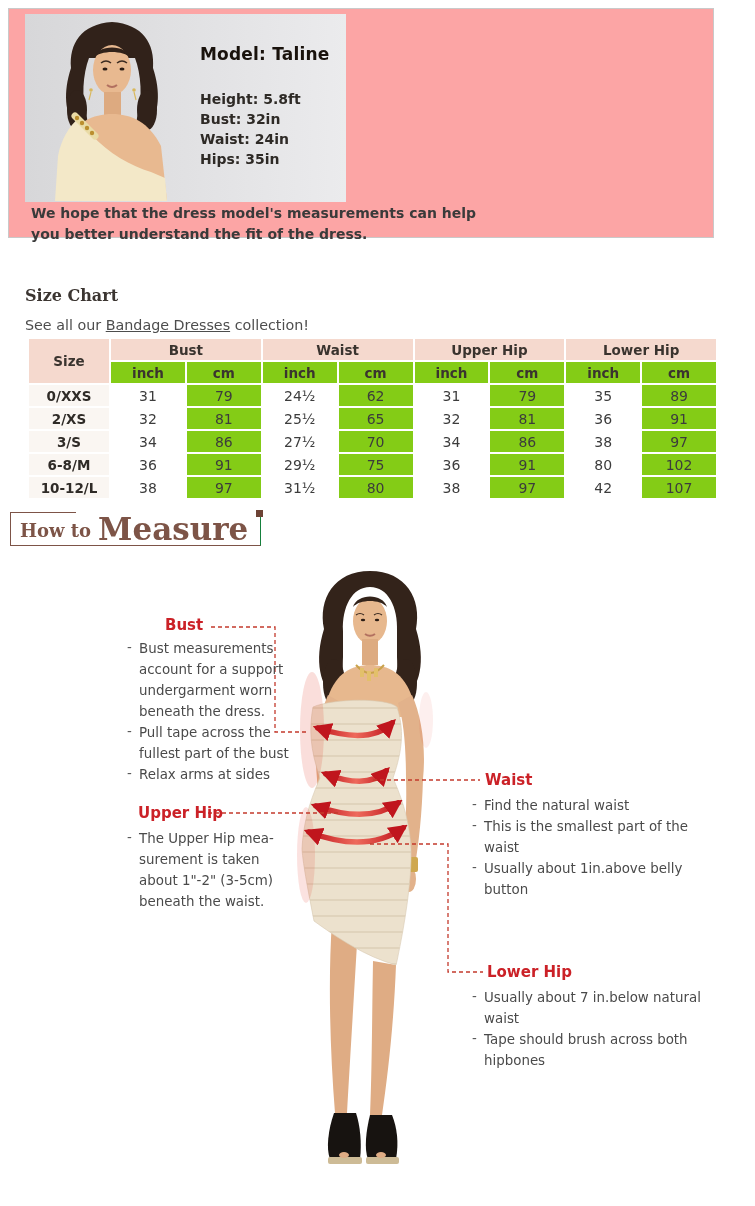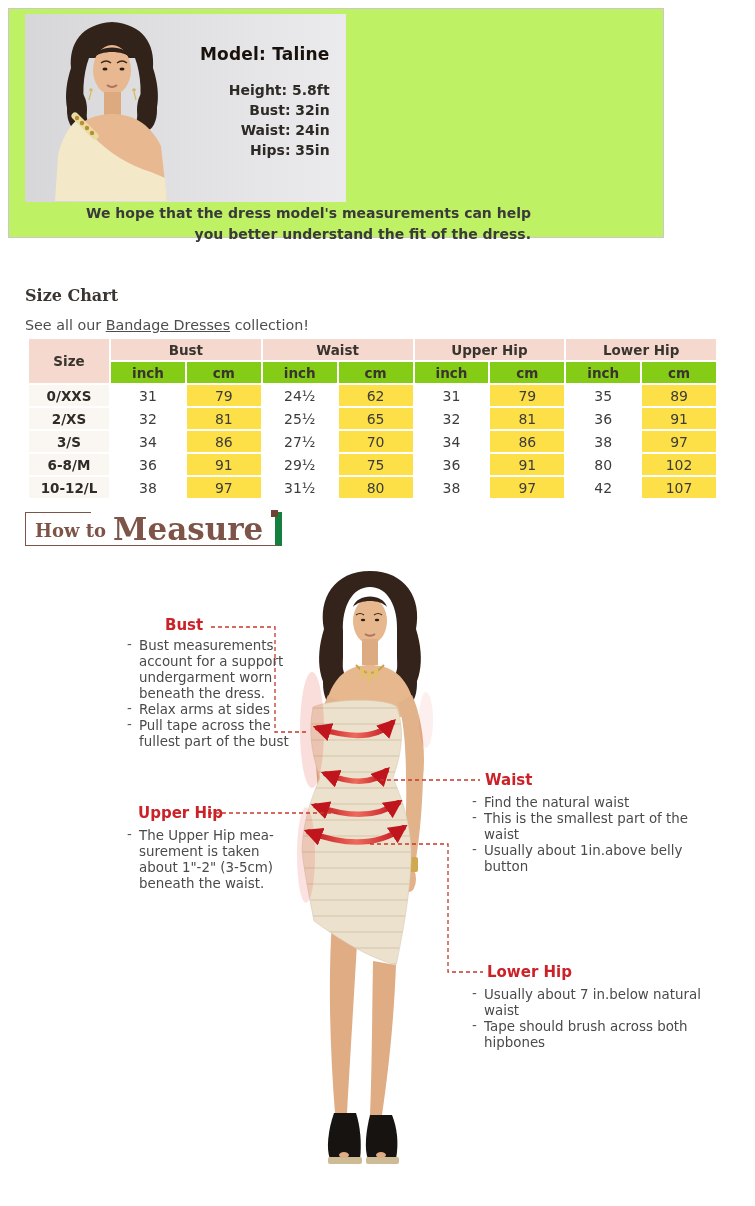--- a/index.html
+++ b/index.html
@@ -5,32 +5,32 @@
   * { box-sizing: border-box; margin: 0; padding: 0; }
   html, body { background: #fff; }
   body {
     width: 755px; height: 1206px; position: relative;
     font-family: "DejaVu Sans", "Liberation Sans", sans-serif;
     color: #3f3f3f; overflow: hidden;
   }
 
   
   .top-box {
-    position: absolute; left: 8px; top: 8px; width: 656px; height: 230px;
-    border: 1px solid #c9c9c9; background: #bef264; text-align: right;
+    position: absolute; left: 8px; top: 8px; width: 706px; height: 230px;
+    border: 1px solid #c9c9c9; background: #fca5a5;
   }
   .model-card {
     position: absolute; left: 16px; top: 5px; width: 321px; height: 188px;
     background: linear-gradient(90deg, #d7d7d9 0%, #e2e2e4 55%, #ebebed 100%);
     display: flex;
   }
   .portrait { width: 173px; height: 187px; flex: 0 0 auto; }
   .model-info { padding: 30px 0 0 2px; }
   .model-title { font-size: 17px; font-weight: 700; color: #19120c; letter-spacing: .2px; }
-  .model-stats { margin-top: 16px; font-size: 14px; font-weight: 700; color: #2e2a26; }
+  .model-stats { margin-top: 25px; font-size: 14px; font-weight: 700; color: #2e2a26; }
   .model-stats div { line-height: 20px; font-weight: 600; }
   .caption {
     position: absolute; left: 22px; top: 194px; width: 500px;
     font-size: 14px; font-weight: 700; color: #3a3a3a; line-height: 21px;
     white-space: pre-line;
   }
 
   
   .size-chart-heading {
     position: absolute; left: 25px; top: 286px;
@@ -48,48 +48,48 @@
     border-collapse: separate; border-spacing: 2px; table-layout: fixed;
   }
   .size-table th, .size-table td {
     height: 21px; text-align: center; vertical-align: middle; padding: 0;
   }
   .size-table th { font-size: 13.5px; font-weight: 700; color: #3a342f; }
   .size-table .grp   { background: #f5d9ce; }
   .size-table .unit  { background: #84cc16; }
   .size-table .corner{ background: #f5d9ce; }
   .size-table td { font-size: 14px; color: #3c3c3c; background: #fff; }
-  .size-table td.shade { background: #fde047; }
+  .size-table td.shade { background: #84cc16; }
   .size-table td.size-cell { font-weight: 700; font-size: 13.5px; color: #2f2b27; background: #faf6f2; }
 
   
   .measure-heading {
-    position: absolute; left: 25px; top: 512px; height: 34px;
-    border-left: 1px solid #7d5447; border-right: 7px solid #15803d; border-bottom: 1px solid #7d5447;
+    position: absolute; left: 10px; top: 512px; height: 34px;
+    border-left: 1px solid #7d5447; border-right: 1px solid #15803d; border-bottom: 1px solid #7d5447;
     padding: 0 12px 3px 9px; display: flex; align-items: flex-end; gap: 7px;
   }
   .measure-heading::before {
     content: ""; position: absolute; left: -1px; top: 0; width: 66px;
     border-top: 1px solid #7d5447;
   }
   .measure-heading::after {
     content: ""; position: absolute; right: -3px; top: -2px; width: 7px; height: 7px;
     background: #6d4335;
   }
   .heading-small { font-family: "DejaVu Serif", serif; font-size: 18px; color: #7d5447; line-height: 1; padding-bottom: 2px; }
   .heading-big   { font-family: "DejaVu Serif", serif; font-size: 31px; color: #7d5447; line-height: .82; }
 
   
   .measure-section { position: absolute; left: 0; top: 552px; width: 755px; height: 654px; }
   .figure { position: absolute; left: 276px; top: 13px; width: 188px; height: 612px; }
   .connectors { position: absolute; left: 0; top: 0; width: 755px; height: 654px; pointer-events: none; }
 
   .ann { position: absolute; }
   .ann-label { font-size: 15px; font-weight: 700; color: #cb2127; }
-  .bullets { font-size: 13.4px; color: #4a4a4a; line-height: 16px; }
+  .bullets { font-size: 13.4px; color: #4a4a4a; line-height: 21px; }
   .bullet { position: relative; padding-left: 13px; white-space: pre-line; }
   .bullet::before { content: "-"; position: absolute; left: 1px; top: -1px; color: #5a5a5a; }
 </style>
 </head>
 <body>
 
 <div class="top-box">
   <div class="model-card">
     <svg class="portrait" viewBox="0 0 173 187" aria-hidden="true">
       <path d="M87,8 C56,10 44,30 46,54 C38,78 40,100 50,112 C58,120 64,116 62,104 C56,84 58,60 64,44 L110,44 C116,60 118,84 112,104 C110,116 116,120 124,112 C134,100 136,78 128,54 C130,30 118,10 87,8 Z" fill="#31221a"></path>
@@ -300,23 +300,23 @@
       <path d="M370,292 H448 V420 H483"></path>
     </g>
   </svg>
 
   <div class="ann ann-label" style="left:165px; top:64px;">Bust</div>
   <div class="ann bullets" style="left:126px; top:86px; width:195px;">
     <div class="bullet">Bust measurements
 account for a support
 undergarment worn
 beneath the dress.</div>
-    <div class="bullet">Relax arms at sides</div>
     <div class="bullet">Pull tape across the
 fullest part of the bust</div>
+    <div class="bullet">Relax arms at sides</div>
   </div>
 
   <div class="ann ann-label" style="left:138px; top:252px;">Upper Hip</div>
   <div class="ann bullets" style="left:126px; top:276px; width:195px;">
     <div class="bullet">The Upper Hip mea-
 surement is taken
 about 1"-2" (3-5cm)
 beneath the waist.</div>
   </div>
 

